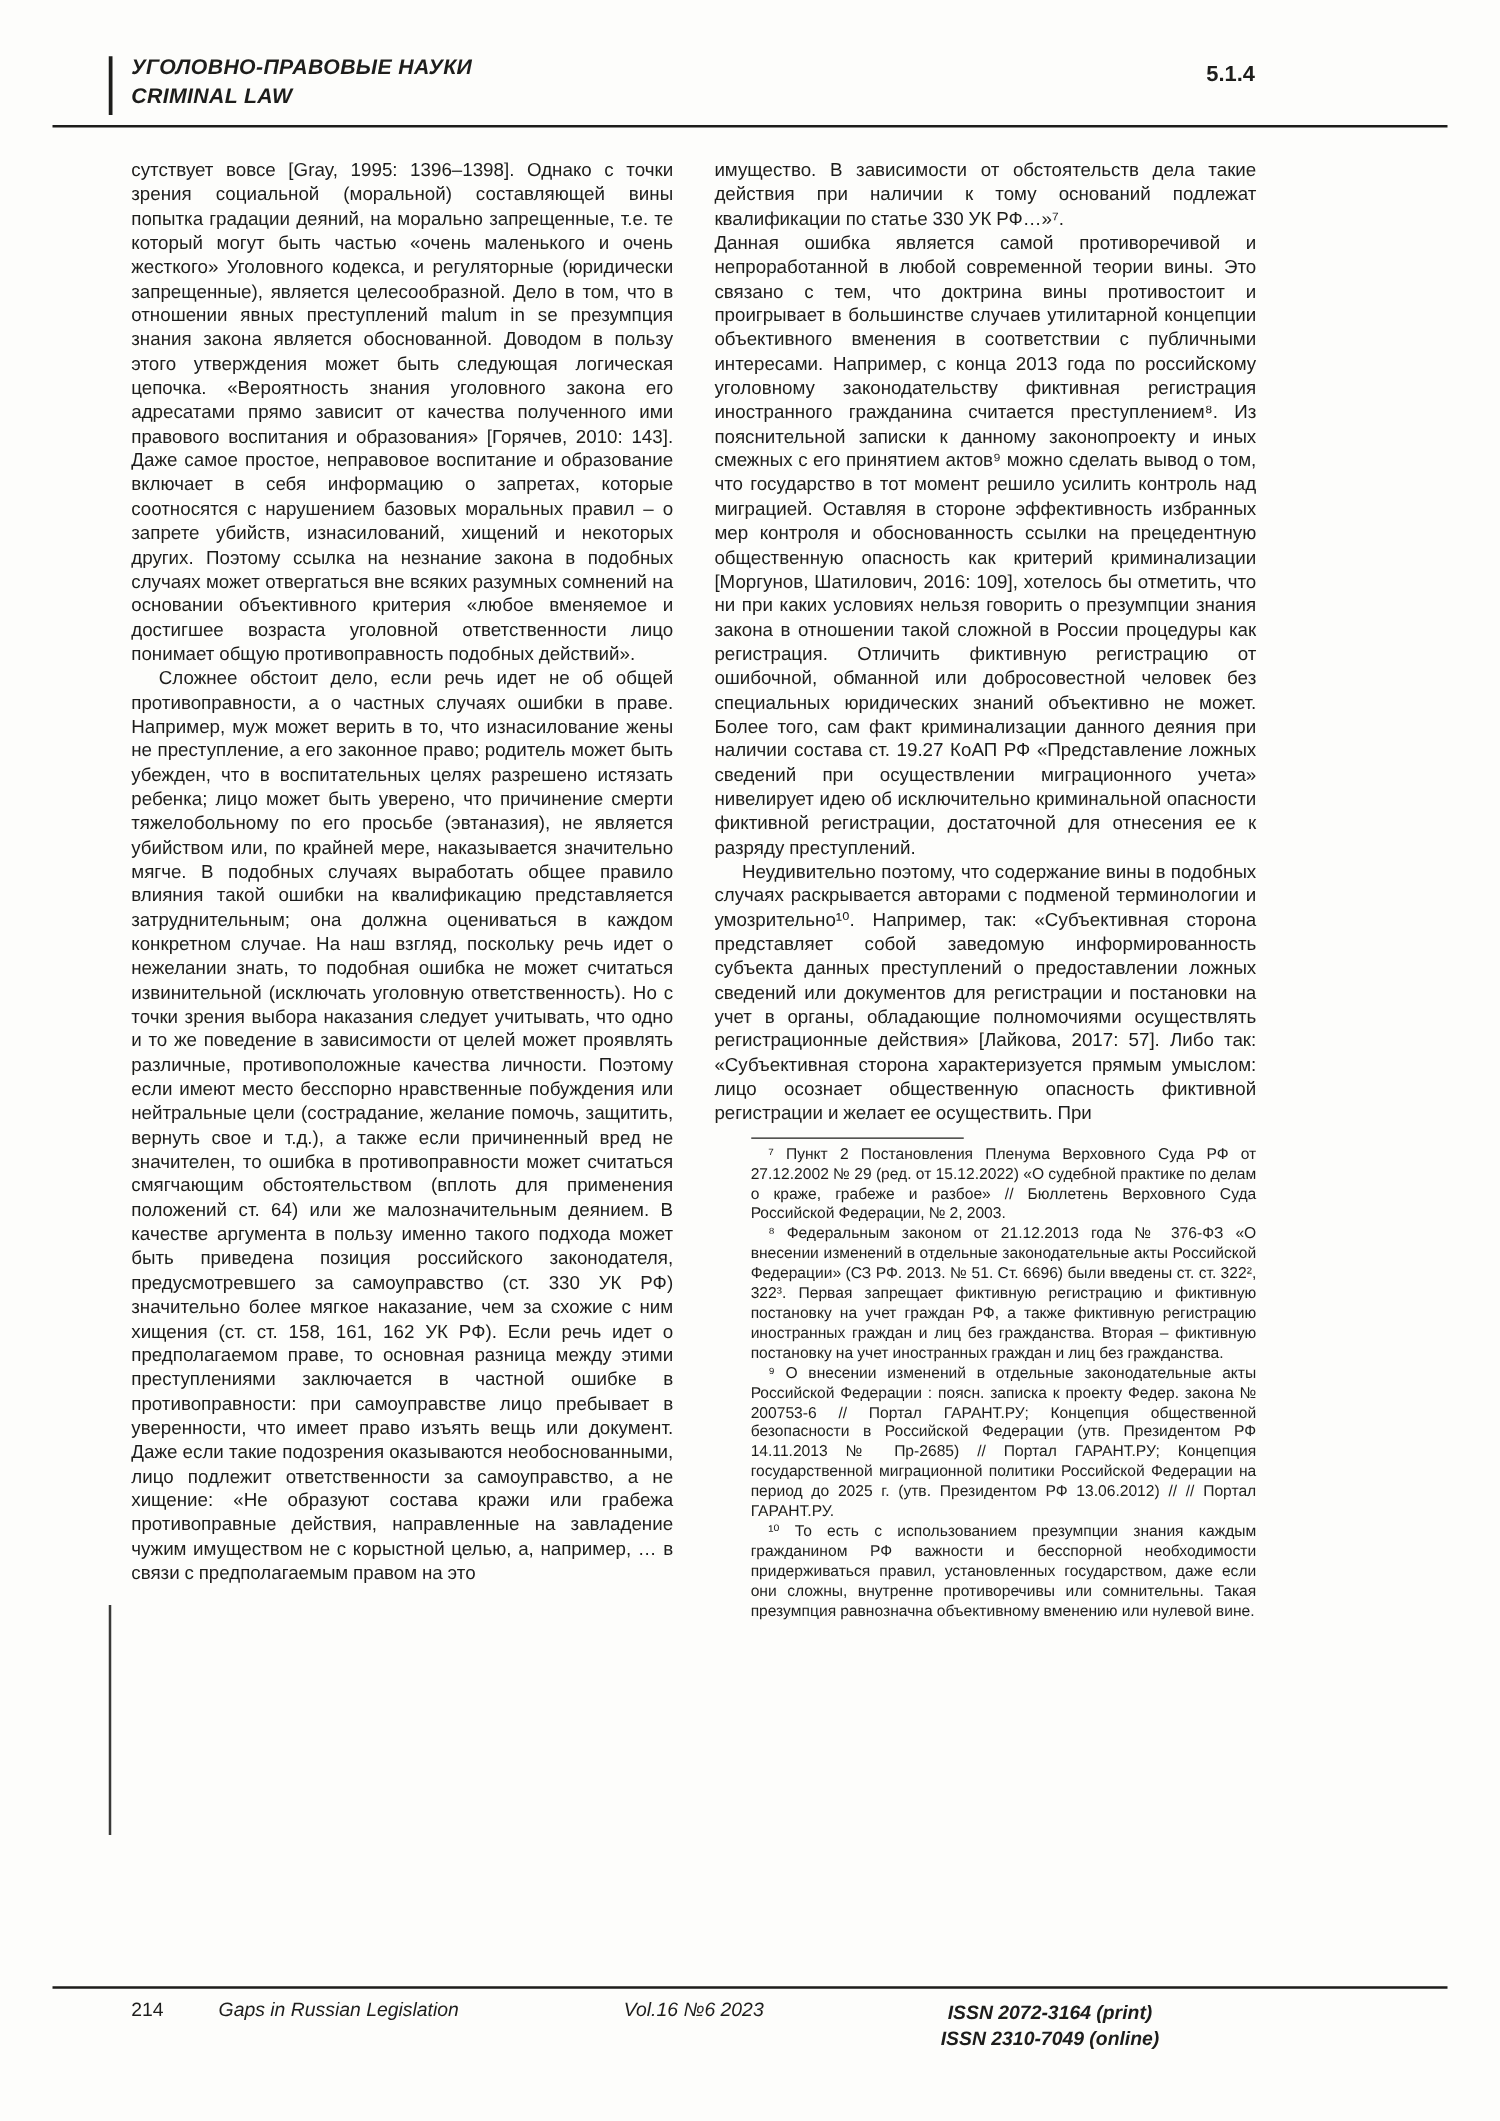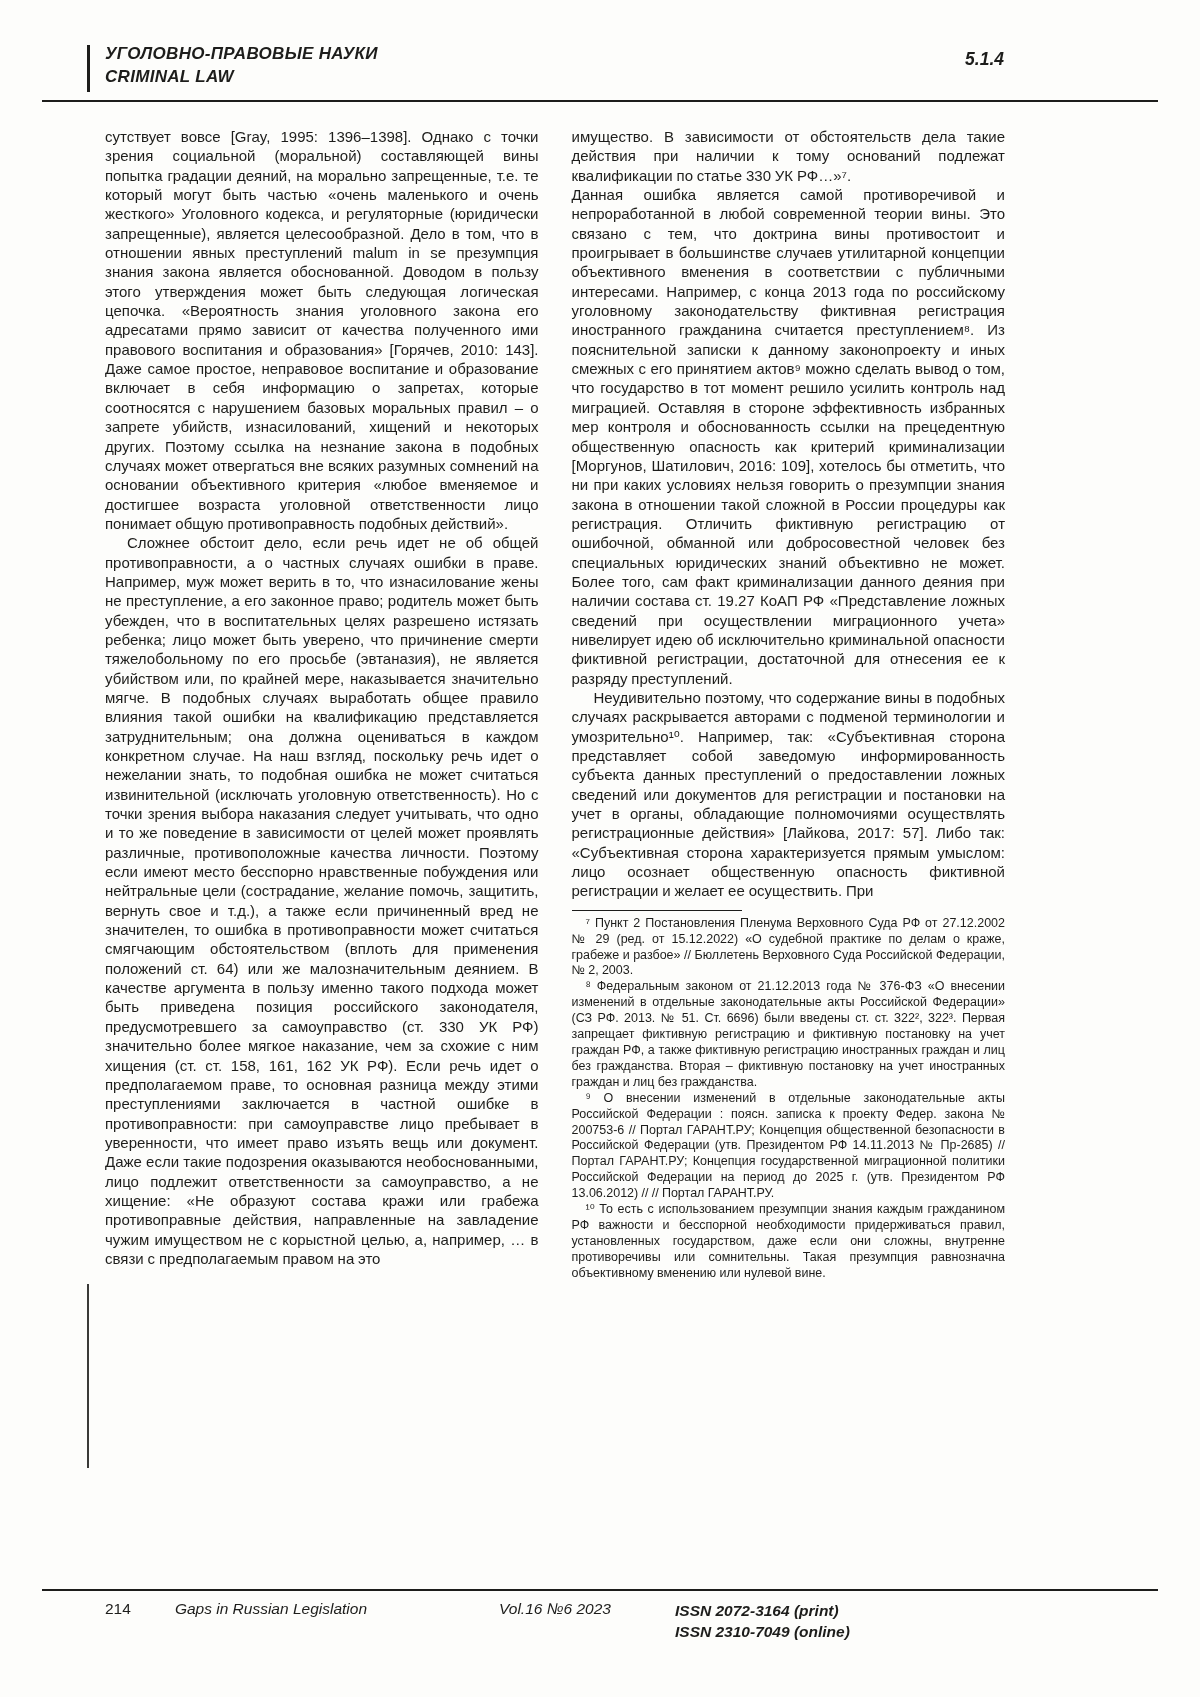--- a/index.html
+++ b/index.html
@@ -15,51 +15,51 @@
   #header-bar{left:87px;top:45px;width:3px;height:47px;}
   #margin-bar{left:87px;top:1284px;width:2px;height:184px;background:#3a3a38;}
 
   .header-block{
     position:absolute;left:105px;top:42px;
     font-weight:bold;font-style:italic;
     font-size:17px;line-height:23px;letter-spacing:.3px;
   }
   .spec-code{
     position:absolute;top:49px;right:196px;
-    font-weight:bold;font-style:italic;font-size:17.5px;
+    font-weight:bold;font-size:17.5px;
   }
 
   .columns{
     position:absolute;left:105px;top:127px;width:900px;
     display:flex;gap:33px;
   }
   .col{width:438px;}
 
   .para{
     margin:0;
     font-size:15px;line-height:19.35px;
     text-align:justify;text-indent:22px;
     word-spacing:-0.3px;
   }
   .para.noindent{text-indent:0;}
   .para.italic{font-style:italic;}
 
-  .footnotes-block{margin-top:9px;}
+  .footnotes-block{margin-top:9px;margin-left:29px;}
   .fn-rule{width:170px;height:1px;background:#1d1d1b;margin:0 0 5px 0;}
   .para.footnote{
     font-size:12.5px;line-height:15.9px;text-indent:14px;word-spacing:-0.2px;
   }
 
   .footer{
     position:absolute;left:105px;top:1600px;width:900px;
     font-size:15.5px;display:flex;align-items:flex-start;
   }
   .footer-left{display:flex;gap:44px;width:330px;}
   .footer-center{flex:1;text-align:center;font-style:italic;}
-  .footer-right{width:330px;text-align:left;font-style:italic;font-weight:bold;line-height:21px;}
+  .footer-right{width:330px;text-align:center;font-style:italic;font-weight:bold;line-height:21px;}
   .journal-title{font-style:italic;text-align:right;}
 </style>
 </head>
 <body>
 
 <div>
 
   <div class="rule" id="header-bar"></div>
 
   <div class="header-block">

